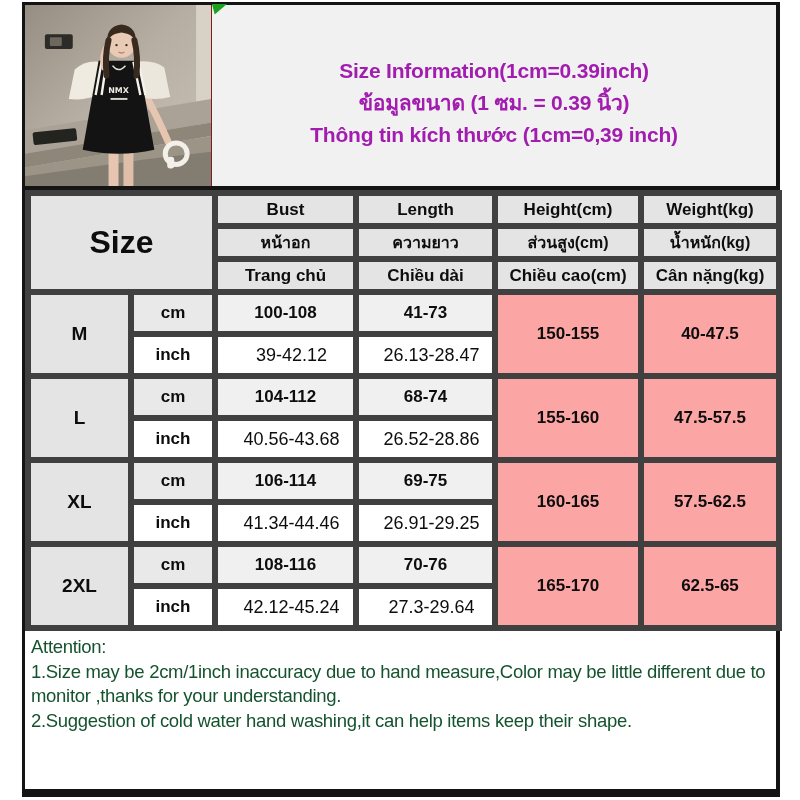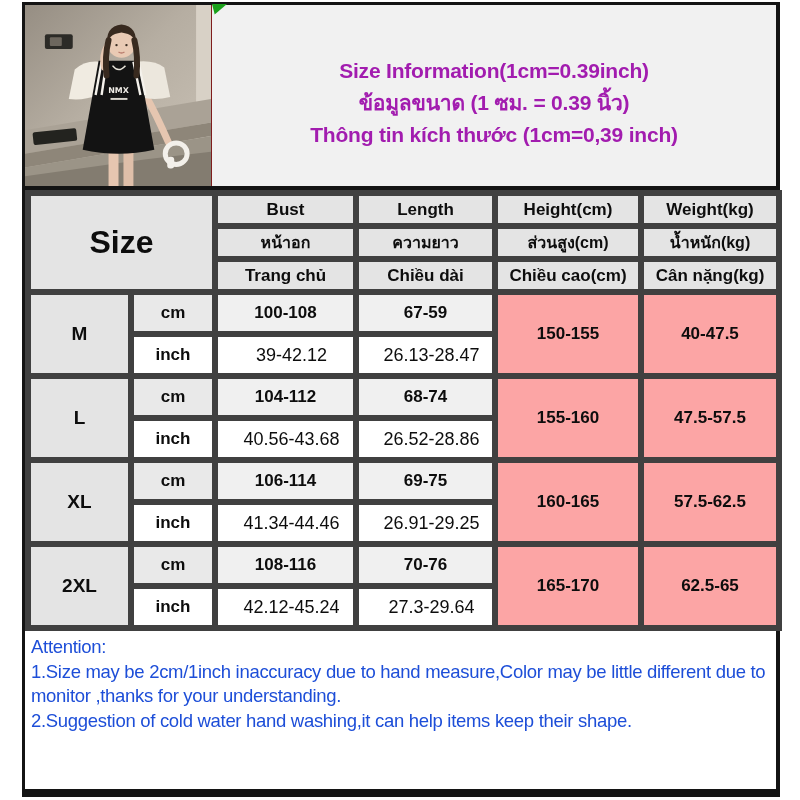--- a/index.html
+++ b/index.html
@@ -46,21 +46,21 @@
   td.unit-inch { background:#ffffff; }
   td.val-cm { background:#f0f0f0; font-size:17px; font-weight:bold; }
   td.val-inch { background:#ffffff; font-size:18px; font-weight:normal;padding-left:12px; }
   td.val-span { background:#fca5a5; font-size:17px; font-weight:bold; }
   tr.data-row td { height:42px; }
   tr.group-start td { border-top:3px solid #6d28d9; }
 
   
   .attention {
     flex:1; background:#ffffff; padding:4px 8px 0 6px;
-    font-size:18.5px; line-height:24.5px; color:#1d4ed8; letter-spacing:-0.3px;
+    font-size:18.5px; line-height:24.5px; color:#14532d; letter-spacing:-0.3px;
   }
   .attention p { margin:0; }
 </style>
 </head>
 <body>
 
 <div class="canvas">
   <div class="frame">
 
     <div class="top-row">
@@ -162,21 +162,21 @@
           <td class="h-vi">Trang chủ</td>
           <td class="h-vi">Chiều dài</td>
           <td class="h-vi">Chiều cao(cm)</td>
           <td class="h-vi">Cân nặng(kg)</td>
         </tr>
 
         <tr class="data-row group-start">
           <td class="size-label" rowspan="2">M</td>
           <td class="unit unit-cm">cm</td>
           <td class="val-cm">100-108</td>
-          <td class="val-cm">67-59</td>
+          <td class="val-cm">41-73</td>
           <td class="val-span" rowspan="2">150-155</td>
           <td class="val-span" rowspan="2">40-47.5</td>
         </tr>
         <tr class="data-row">
           <td class="unit unit-inch">inch</td>
           <td class="val-inch">39-42.12</td>
           <td class="val-inch">26.13-28.47</td>
         </tr>
 
         <tr class="data-row group-start">

